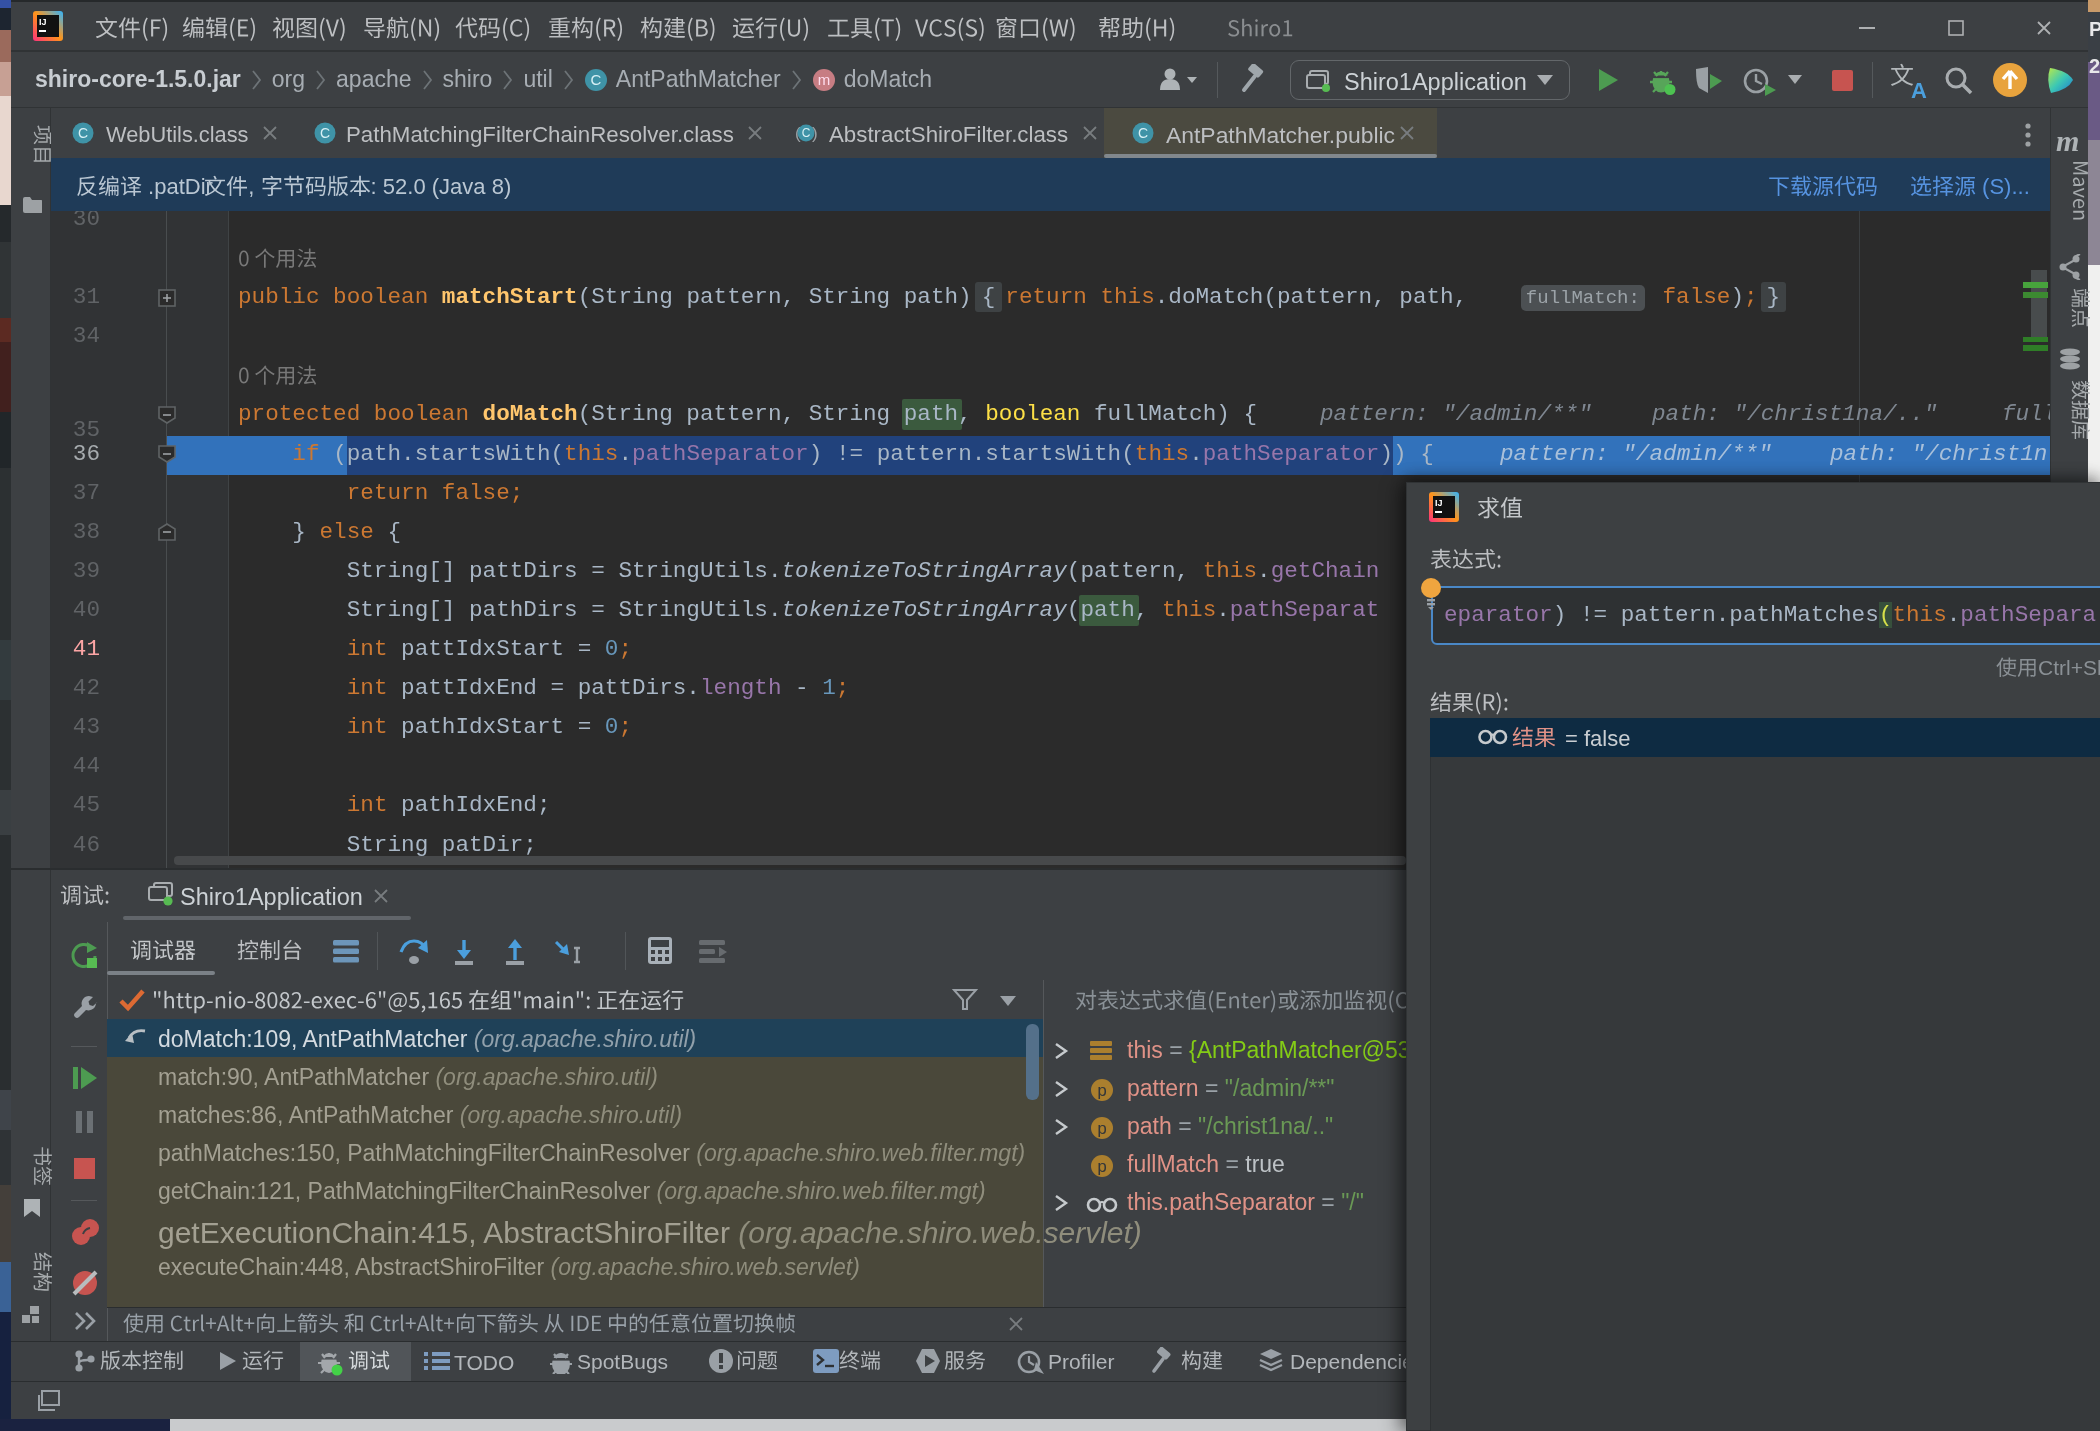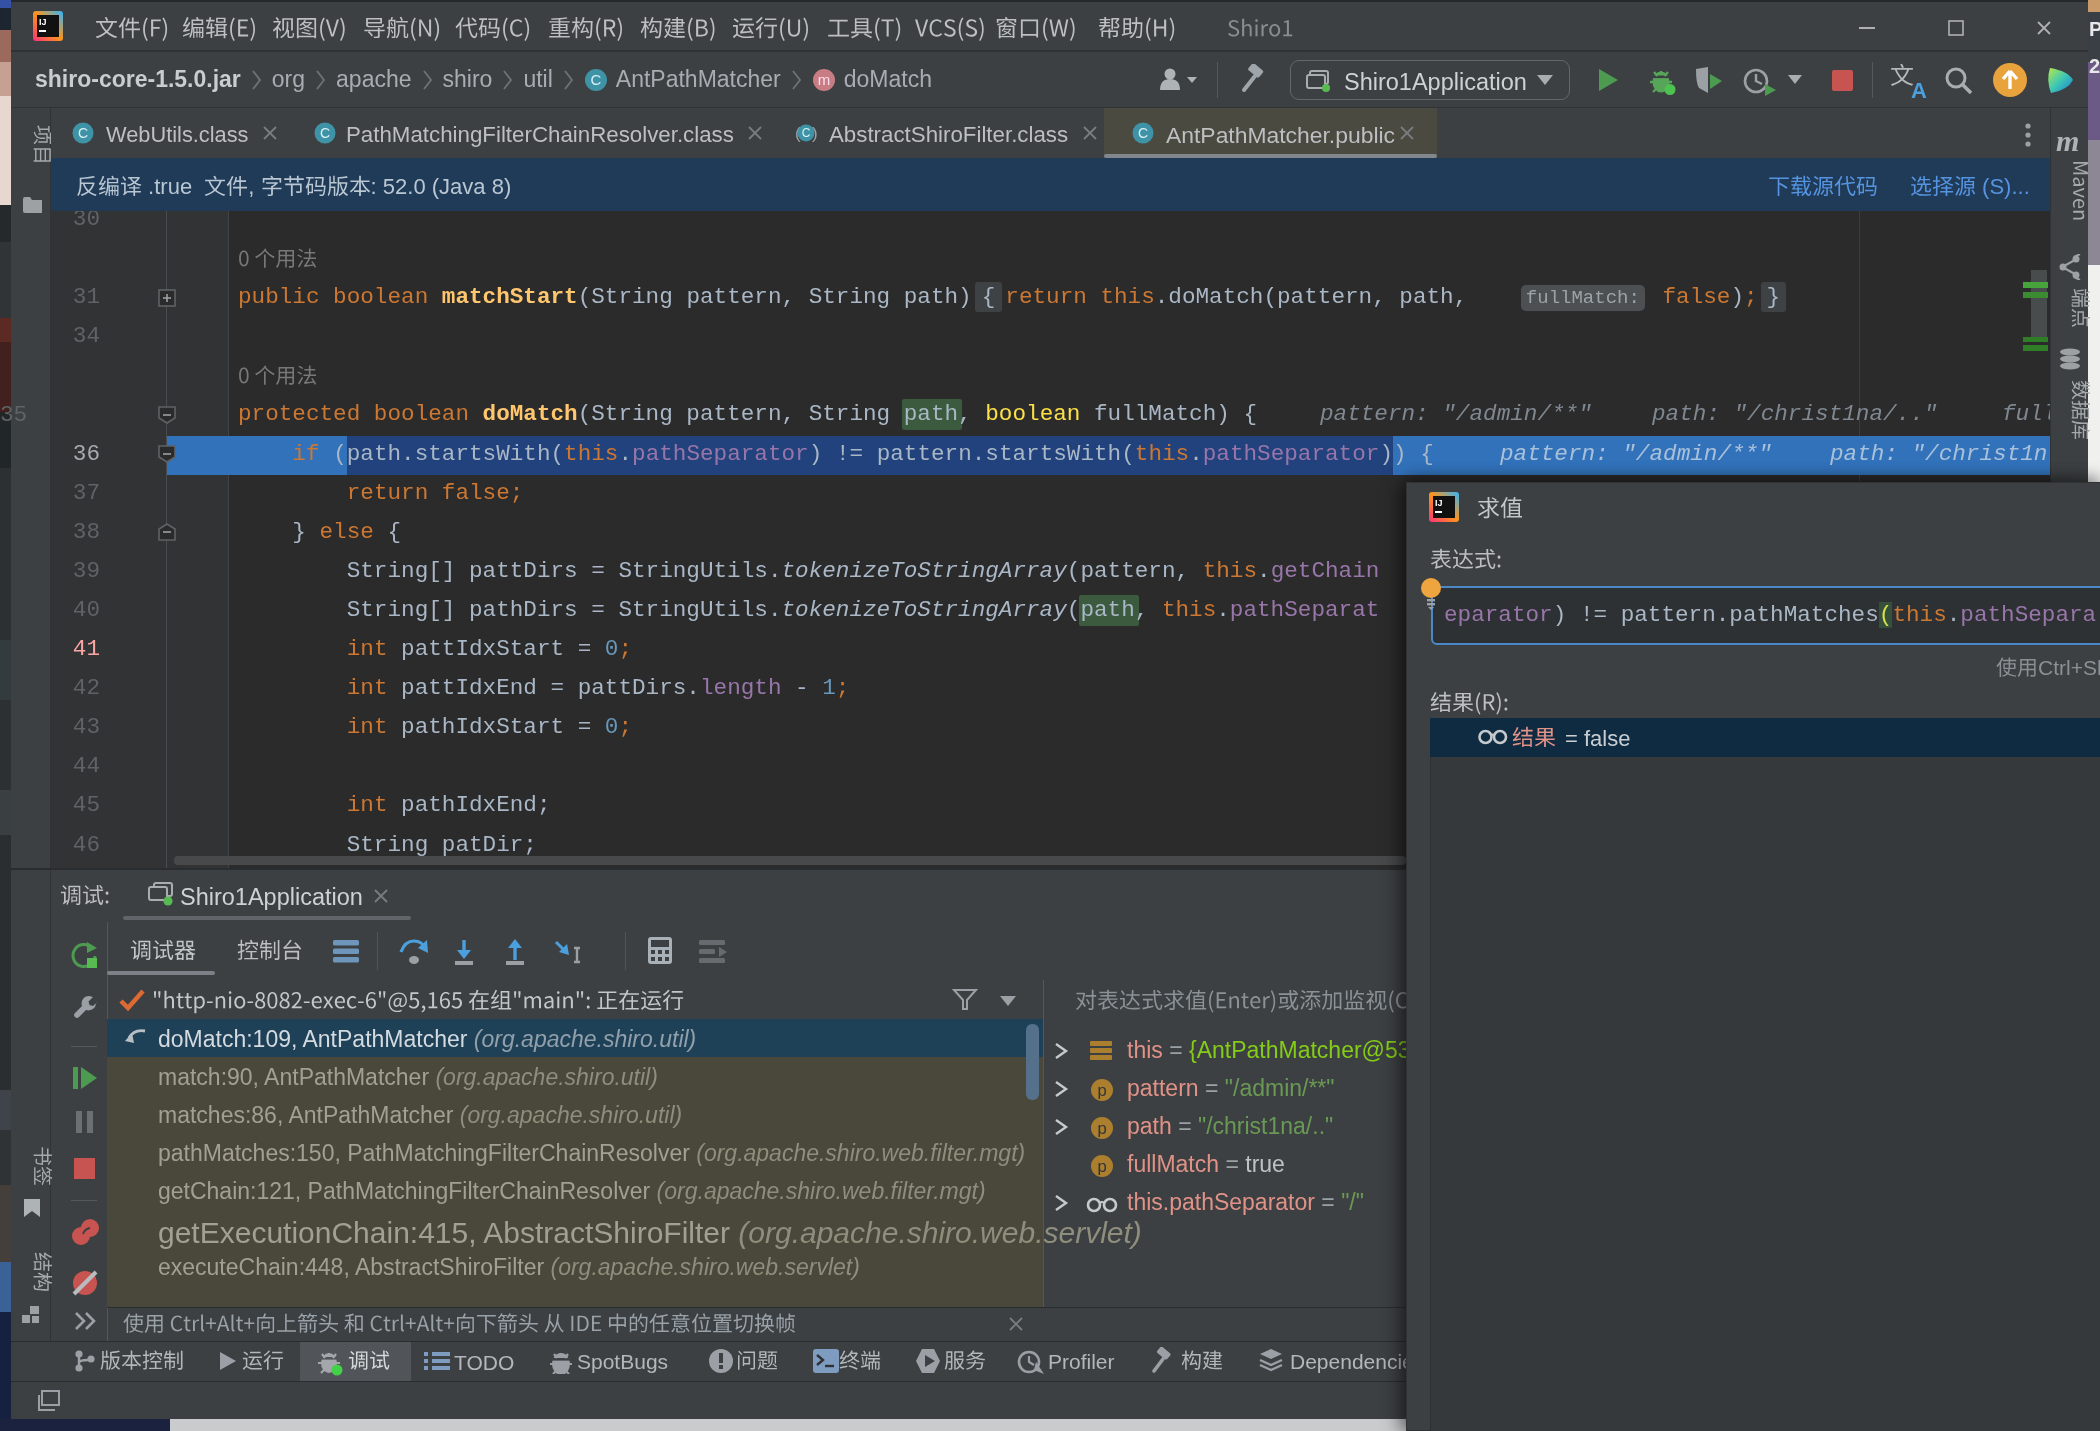--- a/index.html
+++ b/index.html
@@ -268,21 +268,21 @@
 <div style="position:absolute;left:228px;top:211px;width:1px;height:657px;background:#3f4345"></div>
 <div style="position:absolute;left:166px;top:211px;width:1px;height:657px;background:#494d4f"></div>
 <div style="position:absolute;left:1859px;top:211px;width:1px;height:657px;background:#3a3e40"></div>
 <div style="position:absolute;left:167px;top:435.5px;width:1883px;height:39.1px;background:#3272bb"></div>
 <div style="position:absolute;left:346.6px;top:435.5px;width:1046.7px;height:39.1px;background:#21427c"></div>
 <div style="position:absolute;left:902.008px;top:399.4px;width:60.368px;height:31.1px;background:#3b5a3e;border-radius:2px"></div>
 <div style="position:absolute;left:1078.7px;top:594.9px;width:60.368px;height:31.1px;background:#3b5a3e;border-radius:2px"></div>
 <div class="cl" style="left:0px;top:199.9px;width:100px;text-align:right;color:#606366">30</div>
 <div class="cl" style="left:0px;top:278.1px;width:100px;text-align:right;color:#606366">31</div>
 <div class="cl" style="left:0px;top:317.2px;width:100px;text-align:right;color:#606366">34</div>
-<div class="cl" style="left:0px;top:396px;width:100px;text-align:left;color:#606366">35</div>
+<div class="cl" style="left:0px;top:411px;width:100px;text-align:right;color:#606366">35</div>
 <div class="cl" style="left:0px;top:434.5px;width:100px;text-align:right;color:#a6abae">36</div>
 <div class="cl" style="left:0px;top:473.6px;width:100px;text-align:right;color:#606366">37</div>
 <div class="cl" style="left:0px;top:512.7px;width:100px;text-align:right;color:#606366">38</div>
 <div class="cl" style="left:0px;top:551.8px;width:100px;text-align:right;color:#606366">39</div>
 <div class="cl" style="left:0px;top:590.9px;width:100px;text-align:right;color:#606366">40</div>
 <div class="cl" style="left:0px;top:630px;width:100px;text-align:right;color:#fca5a5">41</div>
 <div class="cl" style="left:0px;top:669.1px;width:100px;text-align:right;color:#606366">42</div>
 <div class="cl" style="left:0px;top:708.2px;width:100px;text-align:right;color:#606366">43</div>
 <div class="cl" style="left:0px;top:747.3px;width:100px;text-align:right;color:#606366">44</div>
 <div class="cl" style="left:0px;top:786.4px;width:100px;text-align:right;color:#606366">45</div>
@@ -330,21 +330,21 @@
 <div style="position:absolute;left:174px;top:856px;width:1232px;height:9px;background:#47494b;border-radius:4px"></div>
 <div style="position:absolute;left:2031px;top:270px;width:16px;height:68px;background:#4e5254;opacity:.85"></div>
 <div style="position:absolute;left:2023px;top:282px;width:25px;height:6px;background:#47a33c"></div>
 <div style="position:absolute;left:2023px;top:292px;width:25px;height:6px;background:#3c8a31"></div>
 <div style="position:absolute;left:2023px;top:337px;width:25px;height:5px;background:#2f7d27"></div>
 <div style="position:absolute;left:2023px;top:345px;width:25px;height:6px;background:#2f7d27"></div>
 <div style="position:absolute;left:51px;top:158px;width:1999px;height:53px;background:#1f3b58"></div>
 <svg style="position:absolute;left:76.0px;top:168.6px;overflow:visible" width="70" height="35">
     <path transform="translate(0,25.3)" d="M17.7 -18.3C14.5 -17.4 8.7 -16.8 3.7 -16.6V-10.7C3.7 -7.3 3.5 -2.5 1.2 0.9C1.6 1 2.3 1.5 2.6 1.8C4.9 -1.5 5.4 -6.5 5.4 -10.2H6.9C7.9 -7.3 9.3 -4.9 11.2 -2.9C9.3 -1.5 7.1 -0.5 4.7 0.2C5 0.5 5.5 1.2 5.7 1.6C8.2 0.9 10.5 -0.2 12.5 -1.8C14.5 -0.3 16.8 0.8 19.6 1.6C19.8 1.1 20.3 0.4 20.6 0.1C17.9 -0.5 15.7 -1.5 13.8 -2.9C16 -5 17.8 -7.8 18.7 -11.4L17.6 -11.9L17.3 -11.8H5.4V-15.2C10.2 -15.4 15.5 -16 19.1 -17ZM16.6 -10.2C15.7 -7.7 14.3 -5.6 12.5 -4C10.8 -5.7 9.4 -7.7 8.6 -10.2Z M22.9 -1.2 23.3 0.3C25.1 -0.4 27.4 -1.3 29.6 -2.3L29.3 -3.6C26.9 -2.7 24.5 -1.7 22.9 -1.2ZM23.3 -9.3C23.6 -9.5 24.2 -9.6 26.5 -9.9C25.7 -8.5 24.9 -7.4 24.6 -7C23.9 -6.1 23.5 -5.5 23 -5.5C23.2 -5.1 23.4 -4.3 23.5 -4C23.9 -4.3 24.6 -4.5 29.5 -5.6C29.4 -6 29.3 -6.6 29.3 -7L25.7 -6.2C27.2 -8.2 28.8 -10.7 30 -13.1L28.7 -13.9C28.3 -13 27.8 -12.2 27.4 -11.4L24.9 -11.1C26.2 -13 27.4 -15.5 28.3 -17.9L26.7 -18.5C25.9 -15.8 24.5 -12.9 24 -12.2C23.6 -11.4 23.2 -10.9 22.8 -10.8C23 -10.4 23.3 -9.6 23.3 -9.3ZM35.7 -7.7V-4.4H33.9V-7.7ZM36.9 -7.7H38.4V-4.4H36.9ZM32.6 -9.1V1.6H33.9V-3.1H35.7V1H36.9V-3.1H38.4V1H39.5V-3.1H41.2V0.2C41.2 0.3 41.1 0.4 40.9 0.4C40.8 0.4 40.4 0.4 39.9 0.4C40.1 0.7 40.2 1.2 40.3 1.6C41.1 1.6 41.6 1.6 42 1.4C42.4 1.1 42.5 0.8 42.5 0.2V-9.1L41.2 -9.1ZM39.5 -7.7H41.2V-4.4H39.5ZM35.3 -18.2C35.7 -17.6 36 -16.8 36.3 -16.1H31.1V-11.3C31.1 -7.9 30.9 -3.1 28.9 0.5C29.2 0.6 29.9 1.1 30.2 1.4C32.2 -2.2 32.6 -7.4 32.6 -11H42.2V-16.1H38C37.8 -16.8 37.3 -17.8 36.9 -18.6ZM32.6 -14.7H40.7V-12.3H32.6Z M46.2 -17.2C47.2 -16 48.3 -14.4 48.8 -13.3L50.1 -14.3C49.6 -15.3 48.4 -16.9 47.5 -18ZM57.4 -9.1V-7.1H53.1V-5.7H57.4V-3.3H51.9V-2.7L51.5 -3.5L49.7 -2.2V-11.6H45V-10H48.1V-2.1C48.1 -1.1 47.4 -0.3 47 0C47.3 0.3 47.8 0.9 48 1.2C48.3 0.8 48.8 0.4 51.9 -2V-1.8H57.4V1.8H59.1V-1.8H64.9V-3.3H59.1V-5.7H63.5V-7.1H59.1V-9.1ZM61.6 -15.8C60.8 -14.7 59.7 -13.6 58.4 -12.7C57.2 -13.6 56.1 -14.7 55.4 -15.8ZM52.1 -17.3V-15.8H53.7C54.6 -14.3 55.7 -13 57.1 -11.9C55.2 -10.8 53.1 -10 51 -9.5C51.3 -9.2 51.7 -8.5 51.9 -8.1C54.1 -8.7 56.4 -9.6 58.4 -10.9C60.1 -9.7 62.1 -8.8 64.3 -8.3C64.6 -8.7 65 -9.4 65.4 -9.7C63.3 -10.1 61.4 -10.8 59.7 -11.8C61.5 -13.2 63.1 -14.8 64 -16.8L63 -17.4L62.7 -17.3Z" fill="#bac7d3"></path>
   </svg>
-<div style="position:absolute;left:142.0px;top:173.6px;font-family:'Liberation Sans',sans-serif;font-size:22px;line-height:25.3px;font-weight:normal;color:#bac7d3;white-space:pre"> .true</div>
+<div style="position:absolute;left:142.0px;top:173.6px;font-family:'Liberation Sans',sans-serif;font-size:22px;line-height:25.3px;font-weight:normal;color:#bac7d3;white-space:pre"> .patDir</div>
 <svg style="position:absolute;left:204.3px;top:168.6px;overflow:visible" width="48" height="35">
     <path transform="translate(0,25.3)" d="M9.3 -18.1C10 -17 10.7 -15.6 10.9 -14.7L12.8 -15.2C12.5 -16.1 11.7 -17.6 11 -18.6ZM1.1 -14.6V-13H4.5C5.8 -9.6 7.6 -6.8 9.8 -4.4C7.4 -2.4 4.4 -0.9 0.8 0.2C1.1 0.5 1.6 1.3 1.8 1.7C5.5 0.5 8.6 -1.1 11 -3.2C13.5 -1 16.5 0.6 20.1 1.6C20.4 1.1 20.9 0.4 21.3 0.1C17.8 -0.8 14.8 -2.4 12.3 -4.4C14.5 -6.7 16.2 -9.5 17.5 -13H21V-14.6ZM11.1 -5.6C9 -7.7 7.4 -10.2 6.2 -13H15.6C14.5 -10 13 -7.6 11.1 -5.6Z M29 -7.5V-5.9H35.3V1.8H36.9V-5.9H43V-7.5H36.9V-12.4H42V-14H36.9V-18.2H35.3V-14H32.3C32.6 -15 32.9 -16 33.1 -17.1L31.5 -17.4C31 -14.5 30.1 -11.7 28.8 -9.8C29.2 -9.6 29.9 -9.2 30.2 -9C30.8 -9.9 31.4 -11.1 31.8 -12.4H35.3V-7.5ZM27.9 -18.4C26.7 -15.1 24.8 -11.8 22.7 -9.6C23 -9.2 23.5 -8.4 23.6 -8C24.4 -8.7 25 -9.6 25.7 -10.6V1.7H27.3V-13.1C28.1 -14.7 28.8 -16.3 29.5 -17.9Z" fill="#bac7d3"></path>
   </svg>
 <div style="position:absolute;left:248.3px;top:173.6px;font-family:'Liberation Sans',sans-serif;font-size:22px;line-height:25.3px;font-weight:normal;color:#bac7d3;white-space:pre">, </div>
 <svg style="position:absolute;left:260.6px;top:168.6px;overflow:visible" width="114" height="35">
     <path transform="translate(0,25.3)" d="M10.1 -8V-6.6H1.5V-5H10.1V-0.3C10.1 0 10 0.1 9.6 0.1C9.2 0.1 7.8 0.1 6.3 0.1C6.6 0.5 6.9 1.3 7 1.7C8.9 1.7 10.1 1.7 10.8 1.5C11.6 1.2 11.9 0.7 11.9 -0.3V-5H20.5V-6.6H11.9V-7.4C13.8 -8.4 15.8 -9.9 17.1 -11.4L16 -12.2L15.6 -12.1H5.1V-10.6H14C12.8 -9.6 11.4 -8.6 10.1 -8ZM9.3 -18.1C9.7 -17.6 10.2 -16.8 10.4 -16.2H1.8V-11.6H3.4V-14.6H18.5V-11.6H20.2V-16.2H12.4C12.1 -16.9 11.5 -17.9 10.9 -18.6Z M24.2 -10.7V-9.1H29.9V1.7H31.7V-9.1H39V-3.4C39 -3.1 38.9 -3 38.4 -2.9C38 -2.9 36.5 -2.9 34.9 -3C35.1 -2.5 35.3 -1.8 35.4 -1.3C37.5 -1.3 38.9 -1.3 39.7 -1.5C40.5 -1.8 40.7 -2.3 40.7 -3.3V-10.7ZM35.9 -18.5V-16H30.1V-18.5H28.4V-16H23.2V-14.4H28.4V-11.9H30.1V-14.4H35.9V-11.9H37.7V-14.4H42.8V-16H37.7V-18.5Z M53 -4.5V-3H61.4V-4.5ZM54.8 -14.3C54.6 -12.1 54.4 -9.2 54.1 -7.4H54.5L63 -7.4C62.6 -2.6 62.1 -0.6 61.5 -0C61.3 0.2 61.1 0.2 60.7 0.2C60.3 0.2 59.3 0.2 58.2 0.1C58.5 0.5 58.7 1.1 58.7 1.6C59.8 1.7 60.8 1.7 61.3 1.6C62 1.6 62.4 1.4 62.8 0.9C63.6 0.2 64.1 -2.2 64.6 -8.1C64.7 -8.3 64.7 -8.8 64.7 -8.8H62C62.3 -11.5 62.7 -14.8 62.8 -17.1L61.7 -17.3L61.4 -17.2H53.7V-15.7H61.1C60.9 -13.7 60.7 -11 60.4 -8.8H55.8C56 -10.4 56.2 -12.5 56.3 -14.2ZM45.1 -17.3V-15.8H47.8C47.2 -12.4 46.2 -9.3 44.6 -7.2C44.9 -6.8 45.3 -5.9 45.4 -5.4C45.8 -6 46.2 -6.6 46.6 -7.2V0.7H48V-1H52V-10.5H48C48.6 -12.2 49 -14 49.4 -15.8H52.7V-17.3ZM48 -9H50.6V-2.5H48Z M68.3 -18V-9.3C68.3 -6 68.1 -2 66.7 0.8C67 1 67.6 1.5 67.8 1.8C69.1 -0.4 69.6 -3.3 69.8 -6.2H72.8V1.7H74.3V-7.7H69.8L69.8 -9.3V-10.9H75.7V-12.4H73.7V-18.5H72.2V-12.4H69.8V-18ZM84.7 -10.5C84.3 -8 83.4 -5.9 82.3 -4.1C81.3 -6 80.5 -8.2 80 -10.5ZM76.6 -17V-9.4C76.6 -6.1 76.4 -2 74.7 0.9C75.1 1.1 75.8 1.6 76.1 1.9C77.9 -1.3 78.2 -5.7 78.2 -9.4V-10.5H78.7C79.2 -7.6 80.1 -5 81.4 -2.8C80.2 -1.3 78.8 -0.2 77.3 0.5C77.7 0.8 78.1 1.4 78.3 1.8C79.8 1 81.2 -0 82.3 -1.4C83.4 -0.1 84.6 1 86.1 1.8C86.3 1.4 86.8 0.8 87.2 0.5C85.6 -0.2 84.3 -1.3 83.3 -2.7C84.9 -5 86 -8 86.5 -11.9L85.5 -12.1L85.2 -12.1H78.2V-15.7C81.2 -15.9 84.5 -16.3 86.9 -16.9L85.8 -18.3C83.6 -17.7 79.9 -17.2 76.6 -17Z M98.1 -18.5V-13.8H89.4V-12.2H96.1C94.5 -8.4 91.7 -4.9 88.8 -3.1C89.2 -2.8 89.8 -2.2 90 -1.7C93.2 -3.9 96.1 -7.9 97.8 -12.2H98.1V-4H93V-2.4H98.1V1.8H99.9V-2.4H105V-4H99.9V-12.2H100.2C101.8 -7.9 104.7 -3.9 107.9 -1.8C108.2 -2.2 108.8 -2.9 109.2 -3.2C106.2 -5 103.4 -8.4 101.8 -12.2H108.6V-13.8H99.9V-18.5Z" fill="#bac7d3"></path>
   </svg>
 <div style="position:absolute;left:370.6px;top:173.6px;font-family:'Liberation Sans',sans-serif;font-size:22px;line-height:25.3px;font-weight:normal;color:#bac7d3;white-space:pre">: 52.0 (Java 8)</div>
 <svg style="position:absolute;left:1768px;top:169px;overflow:visible" width="114" height="35" viewBox="0 0 114 35">
     <path transform="translate(0,25.3)" d="M1.2 -16.9V-15.2H9.7V1.7H11.4V-9.9C14 -8.6 16.9 -6.7 18.5 -5.5L19.6 -7C17.9 -8.3 14.4 -10.3 11.7 -11.6L11.4 -11.2V-15.2H20.8V-16.9Z M38.2 -17.2C39.2 -16.4 40.4 -15.2 40.9 -14.4L42.1 -15.2C41.6 -16.1 40.4 -17.2 39.4 -18ZM40.5 -11C39.9 -8.9 39.1 -6.9 38 -5.1C37.6 -7 37.3 -9.4 37.2 -12.2H42.9V-13.5H37.1C37 -15.1 37 -16.7 37 -18.5H35.4C35.4 -16.8 35.4 -15.1 35.5 -13.5H30.1V-15.4H34V-16.7H30.1V-18.5H28.5V-16.7H24.3V-15.4H28.5V-13.5H23.2V-12.2H35.6C35.8 -8.7 36.2 -5.6 36.9 -3.2C35.8 -1.6 34.6 -0.3 33.2 0.7C33.5 1 34 1.5 34.3 1.8C35.5 0.9 36.5 -0.2 37.5 -1.4C38.3 0.5 39.4 1.6 40.8 1.6C42.4 1.6 42.9 0.6 43.2 -2.7C42.8 -2.9 42.2 -3.2 41.9 -3.6C41.8 -1 41.5 -0 41 -0C40 -0 39.2 -1.1 38.6 -3C40 -5.3 41.1 -7.9 41.9 -10.6ZM23.4 -2 23.6 -0.5 29.3 -1.1V1.7H30.9V-1.2L34.9 -1.6V-3L30.9 -2.6V-4.7H34.4V-6.1H30.9V-7.9H29.3V-6.1H26.3C26.8 -6.9 27.2 -7.7 27.7 -8.6H34.8V-10H28.3C28.6 -10.5 28.8 -11.1 29.1 -11.7L27.4 -12.1C27.2 -11.4 26.9 -10.6 26.6 -10H23.5V-8.6H26C25.7 -7.9 25.3 -7.3 25.2 -7C24.8 -6.4 24.5 -6 24.2 -5.9C24.4 -5.5 24.6 -4.7 24.7 -4.4C24.9 -4.6 25.5 -4.7 26.4 -4.7H29.3V-2.5Z M55.8 -9H62.5V-7H55.8ZM55.8 -12.1H62.5V-10.2H55.8ZM55.1 -4.5C54.5 -3 53.5 -1.5 52.5 -0.4C52.8 -0.2 53.5 0.2 53.8 0.4C54.8 -0.7 55.9 -2.5 56.6 -4.1ZM61.3 -4.1C62.2 -2.7 63.3 -0.9 63.8 0.2L65.3 -0.5C64.7 -1.5 63.6 -3.3 62.8 -4.7ZM45.9 -17.1C47.1 -16.3 48.8 -15.2 49.6 -14.6L50.6 -15.9C49.7 -16.5 48.1 -17.5 46.9 -18.2ZM44.8 -11.2C46.1 -10.5 47.7 -9.4 48.6 -8.8L49.5 -10.1C48.7 -10.7 47 -11.7 45.8 -12.3ZM45.3 0.5 46.8 1.5C47.8 -0.6 49.1 -3.3 50 -5.7L48.6 -6.6C47.7 -4.1 46.3 -1.2 45.3 0.5ZM51.4 -17.4V-11.4C51.4 -7.7 51.2 -2.8 48.7 0.8C49.1 1 49.8 1.4 50.1 1.7C52.7 -2 53 -7.5 53 -11.4V-15.9H64.9V-17.4ZM58.3 -15.6C58.2 -15 57.9 -14.1 57.7 -13.4H54.3V-5.7H58.3V0C58.3 0.2 58.2 0.3 57.9 0.4C57.6 0.4 56.7 0.4 55.6 0.3C55.8 0.7 56 1.3 56.1 1.7C57.6 1.8 58.5 1.8 59.1 1.5C59.7 1.3 59.9 0.9 59.9 0V-5.7H64.1V-13.4H59.3C59.6 -13.9 59.8 -14.6 60.1 -15.2Z M81.7 -17.2C83 -16.1 84.6 -14.6 85.3 -13.6L86.6 -14.5C85.8 -15.5 84.2 -17 82.9 -18ZM78.1 -18.2C78.1 -15.8 78.3 -13.6 78.5 -11.6L73.1 -10.9L73.4 -9.4L78.7 -10C79.5 -3.1 81.3 1.5 84.9 1.7C86.1 1.8 87 0.7 87.5 -3.1C87.1 -3.3 86.4 -3.7 86.1 -4C85.8 -1.5 85.5 -0.2 84.9 -0.2C82.5 -0.4 81 -4.4 80.3 -10.3L87 -11.1L86.8 -12.6L80.1 -11.8C79.9 -13.8 79.8 -15.9 79.7 -18.2ZM72.9 -18.3C71.4 -14.8 69 -11.4 66.5 -9.2C66.7 -8.9 67.3 -8 67.4 -7.7C68.4 -8.6 69.4 -9.7 70.4 -10.9V1.7H72.1V-13.3C73 -14.7 73.8 -16.2 74.4 -17.8Z M97 -4.5V-3H105.4V-4.5ZM98.8 -14.3C98.6 -12.1 98.4 -9.2 98.1 -7.4H98.5L107 -7.4C106.6 -2.6 106.1 -0.6 105.5 -0C105.3 0.2 105.1 0.2 104.7 0.2C104.3 0.2 103.3 0.2 102.2 0.1C102.5 0.5 102.7 1.1 102.7 1.6C103.8 1.7 104.8 1.7 105.3 1.6C106 1.6 106.4 1.4 106.8 0.9C107.6 0.2 108.1 -2.2 108.6 -8.1C108.7 -8.3 108.7 -8.8 108.7 -8.8H106C106.3 -11.5 106.7 -14.8 106.8 -17.1L105.7 -17.3L105.4 -17.2H97.7V-15.7H105.1C104.9 -13.7 104.7 -11 104.4 -8.8H99.8C100 -10.4 100.2 -12.5 100.3 -14.2ZM89.1 -17.3V-15.8H91.8C91.2 -12.4 90.2 -9.3 88.6 -7.2C88.9 -6.8 89.3 -5.9 89.4 -5.4C89.8 -6 90.2 -6.6 90.6 -7.2V0.7H92V-1H96V-10.5H92C92.6 -12.2 93 -14 93.4 -15.8H96.7V-17.3ZM92 -9H94.6V-2.5H92Z" fill="#5693e0"></path>

